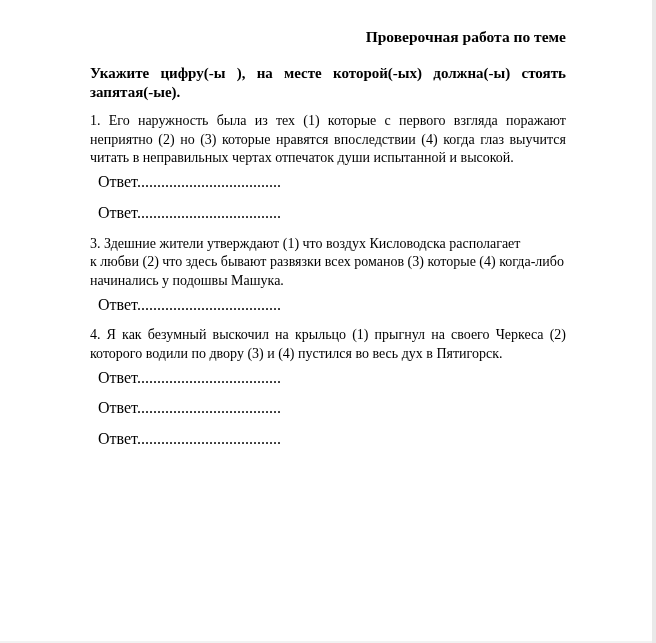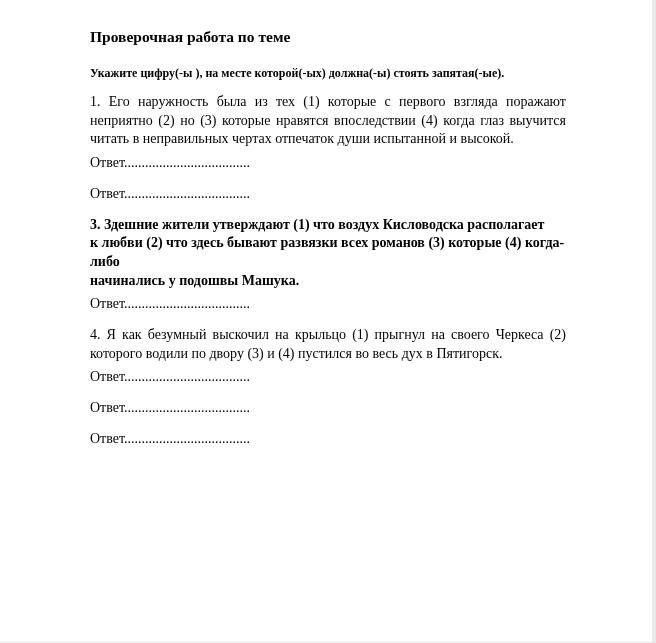--- a/index.html
+++ b/index.html
@@ -17,46 +17,45 @@
   }
   .page {
     position: absolute;
     left: 90px;
     top: 27px;
     width: 476px;
   }
   .title {
     font-size: 15.5px;
     font-weight: bold;
-    text-align: left;
+    text-align: right;
     line-height: 20px;
     margin: 0 0 17px 0;
   }
   .instruction {
-    font-size: 12px;
+    font-size: 15px;
     font-weight: bold;
     line-height: 19px;
     margin: 0 0 10px 0;
     text-align: justify;
   }
   .question-text {
     font-size: 14px;
     line-height: 18.7px;
     text-align: justify;
     margin: 0 0 5px 0;
   }
   .question-text.ragged {
     text-align: left;
     white-space: pre-line;
-    font-weight: bold;
   }
   .answer-line {
-    font-size: 14px;
+    font-size: 16px;
     line-height: 18.7px;
-    margin: 0 0 12px 0;
+    margin: 0 0 12px 8px;
   }
   .edge-strip-right {
     position: absolute;
     top: 0;
     right: 0;
     width: 4px;
     height: 643px;
     background: #e9e9e9;
   }
   .edge-strip-bottom {

